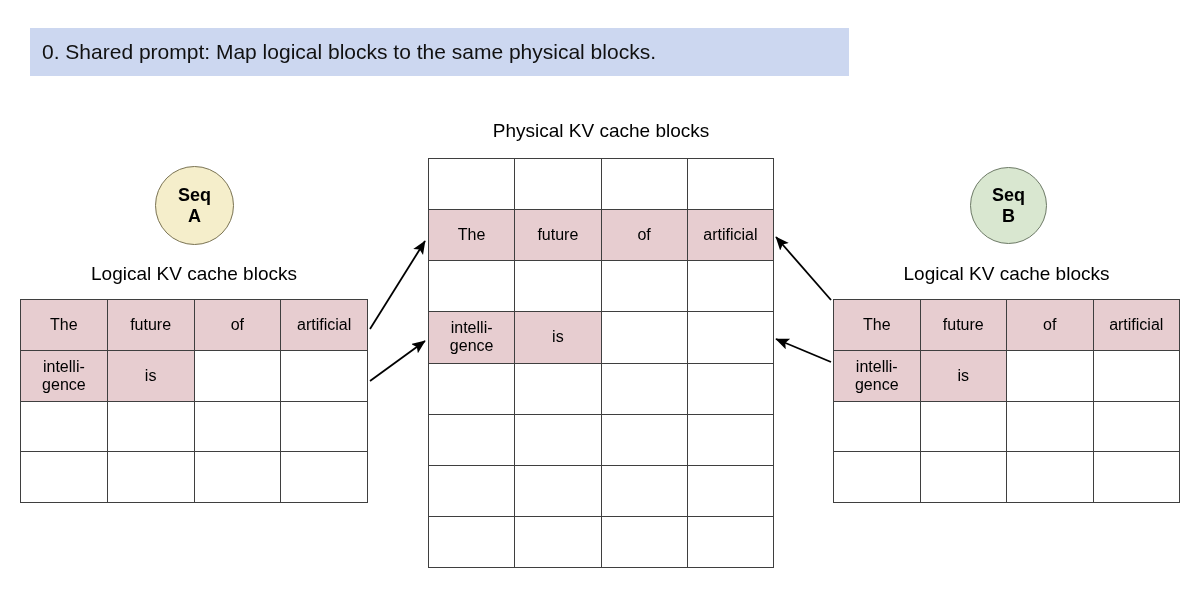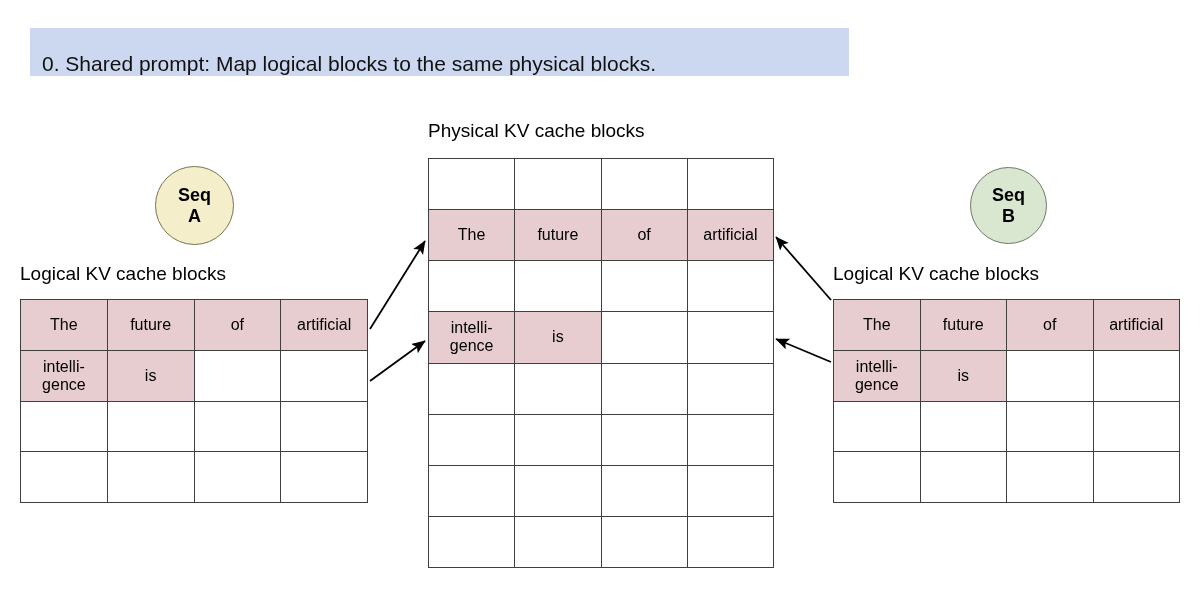--- a/index.html
+++ b/index.html
@@ -19,21 +19,21 @@
 
   
   #banner {
     position: absolute;
     left: 30px;
     top: 28px;
     width: 819px;
     height: 48px;
     background: #ccd7f0;
     display: flex;
-    align-items: flex-end;
+    align-items: center;
     box-sizing: border-box;
     padding-left: 12px;
   }
   #banner .banner-text {
     font-size: 21px;
     line-height: 24px;
     color: #111111;
     white-space: nowrap;
   }
 
@@ -71,21 +71,21 @@
     border-color: #6d7a66;
   }
 
   
   .table-title {
     position: absolute;
     font-size: 19px;
     line-height: 22px;
     color: #000;
     white-space: nowrap;
-    text-align: left;
+    text-align: center;
   }
   #title-physical { left: 428px; top: 120px; width: 346px; }
   #title-logical-a { left: 20px;  top: 263px; width: 348px; }
   #title-logical-b { left: 833px; top: 263px; width: 347px; }
 
   
   .kv-table {
     position: absolute;
     display: grid;
     grid-template-columns: repeat(4, 1fr);

